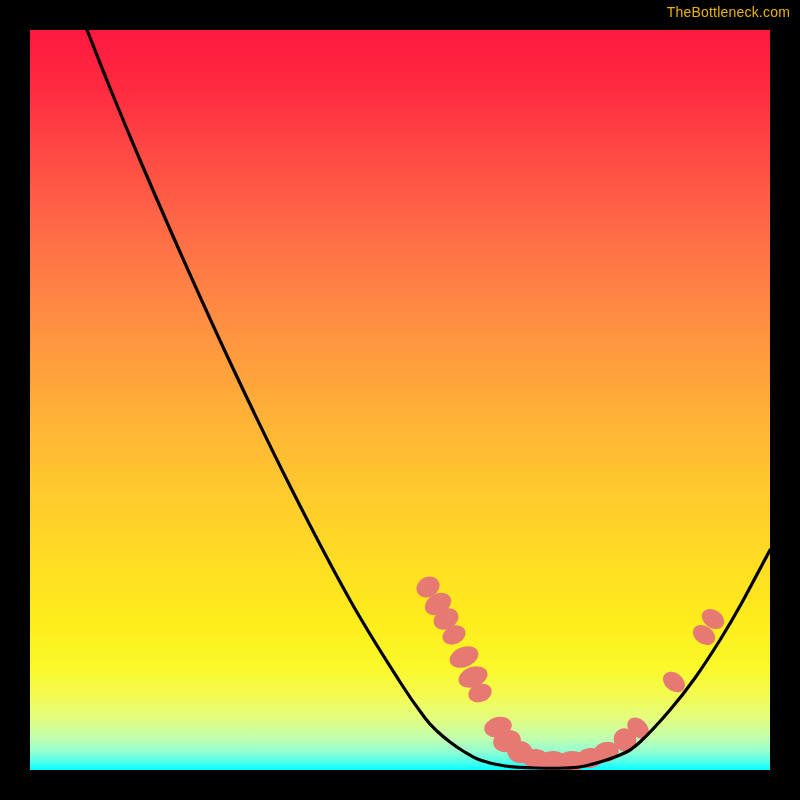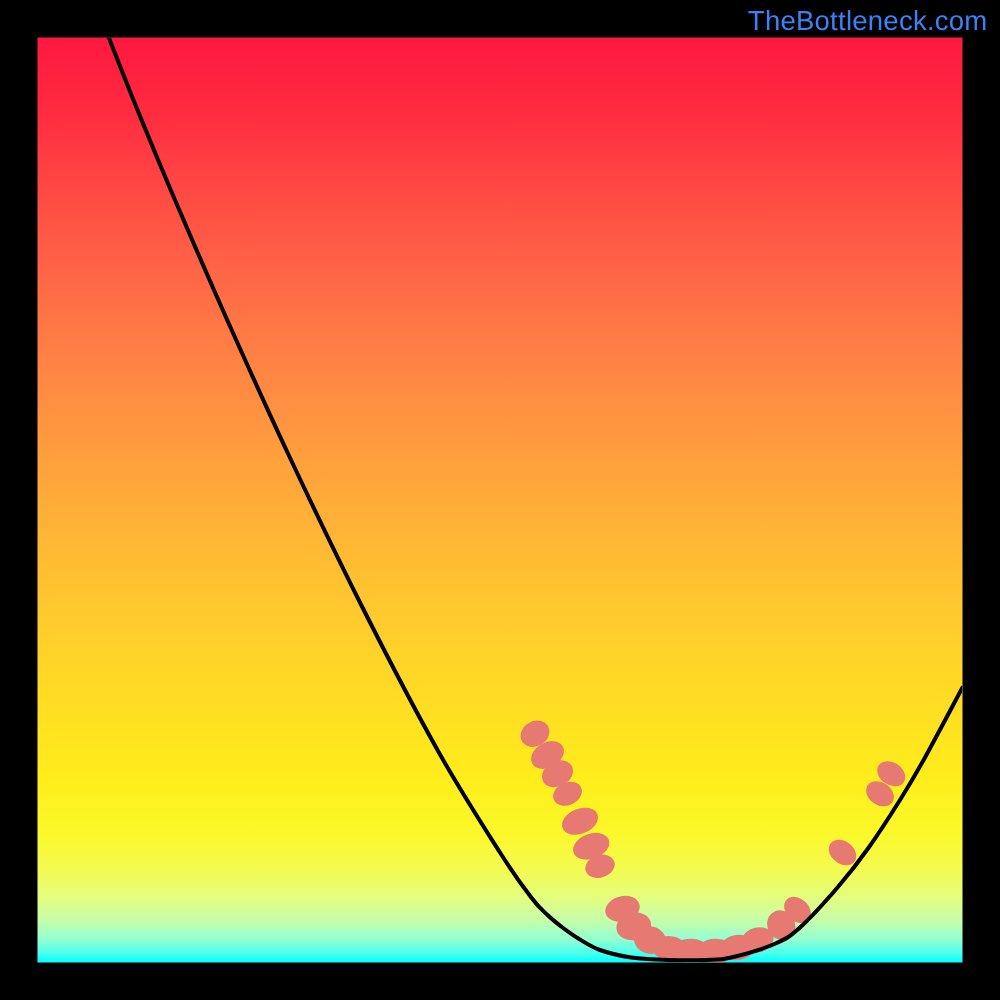--- a/index.html
+++ b/index.html
@@ -44,22 +44,22 @@
     left: 0;
     top: 0;
     width: 740px;
     height: 740px;
     pointer-events: none;
   }
   .watermark {
     position: absolute;
     top: 4px;
     right: 10px;
-    color: #3b82f6;
-    font-size: 22px;
+    color: #eab308;
+    font-size: 14px;
     font-weight: 500;
     letter-spacing: 0.2px;
     user-select: none;
   }
 </style>
 </head>
 <body>
 
 <div class="watermark">TheBottleneck.com</div>
 

